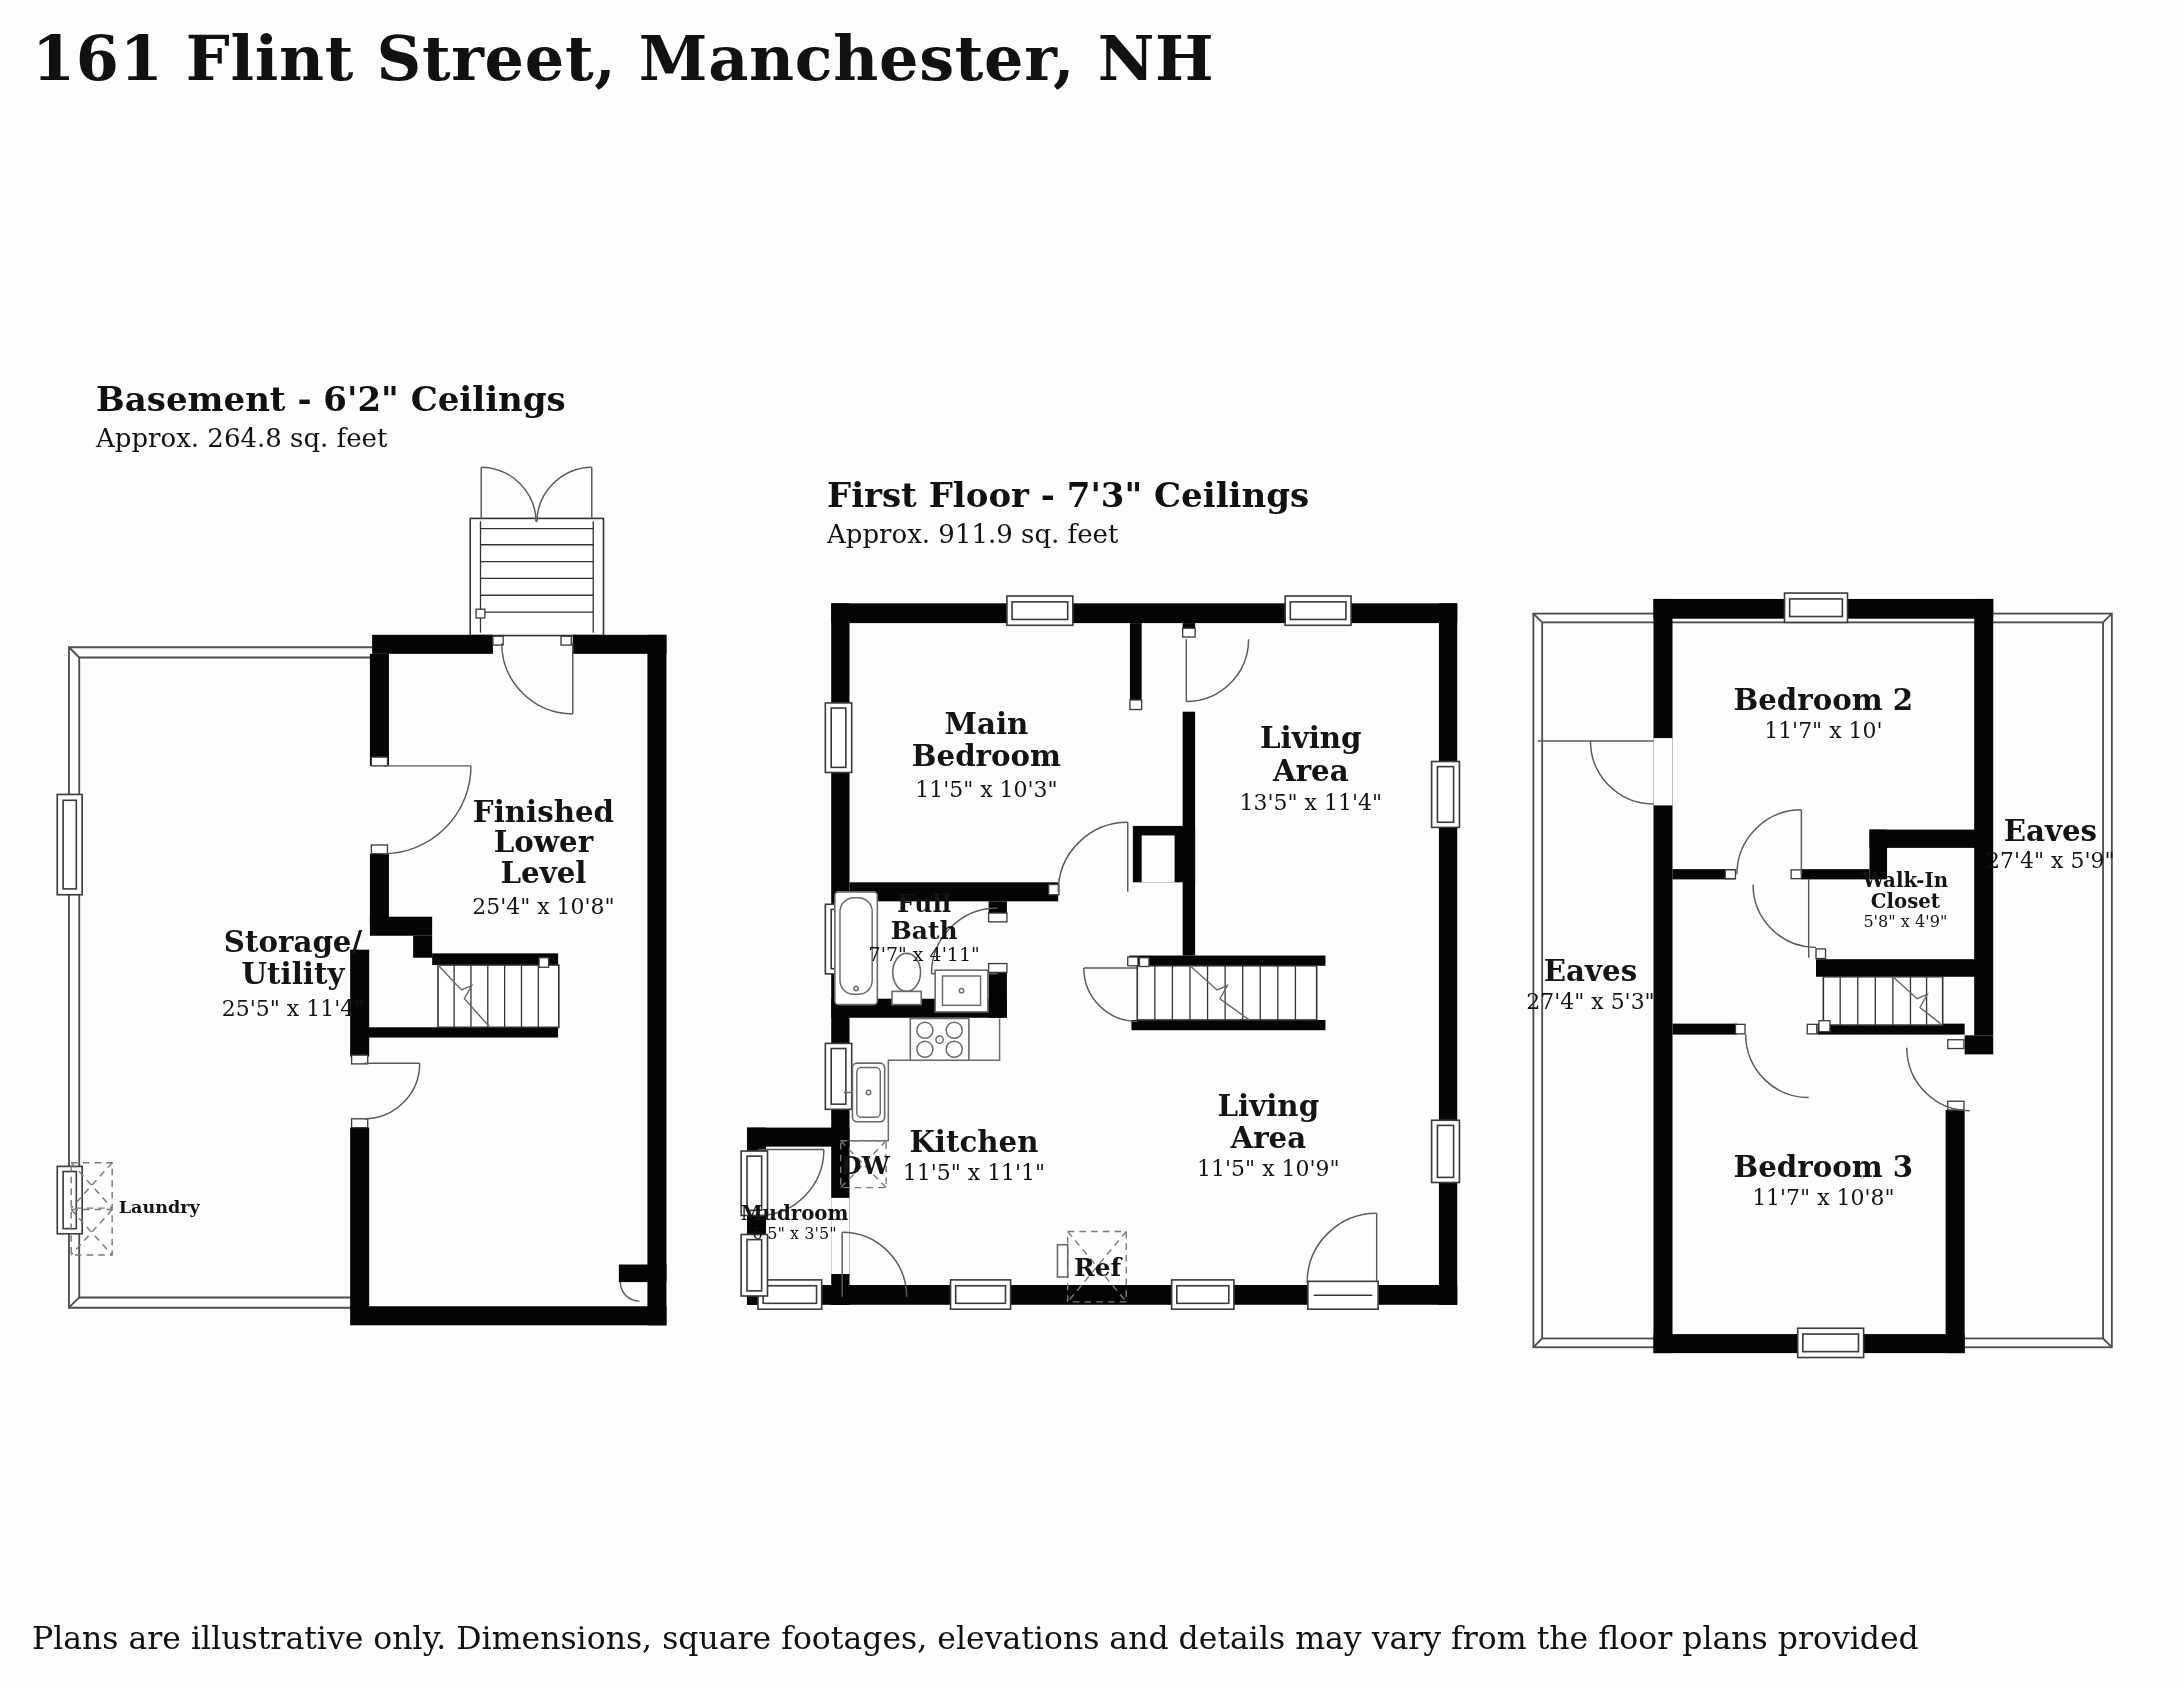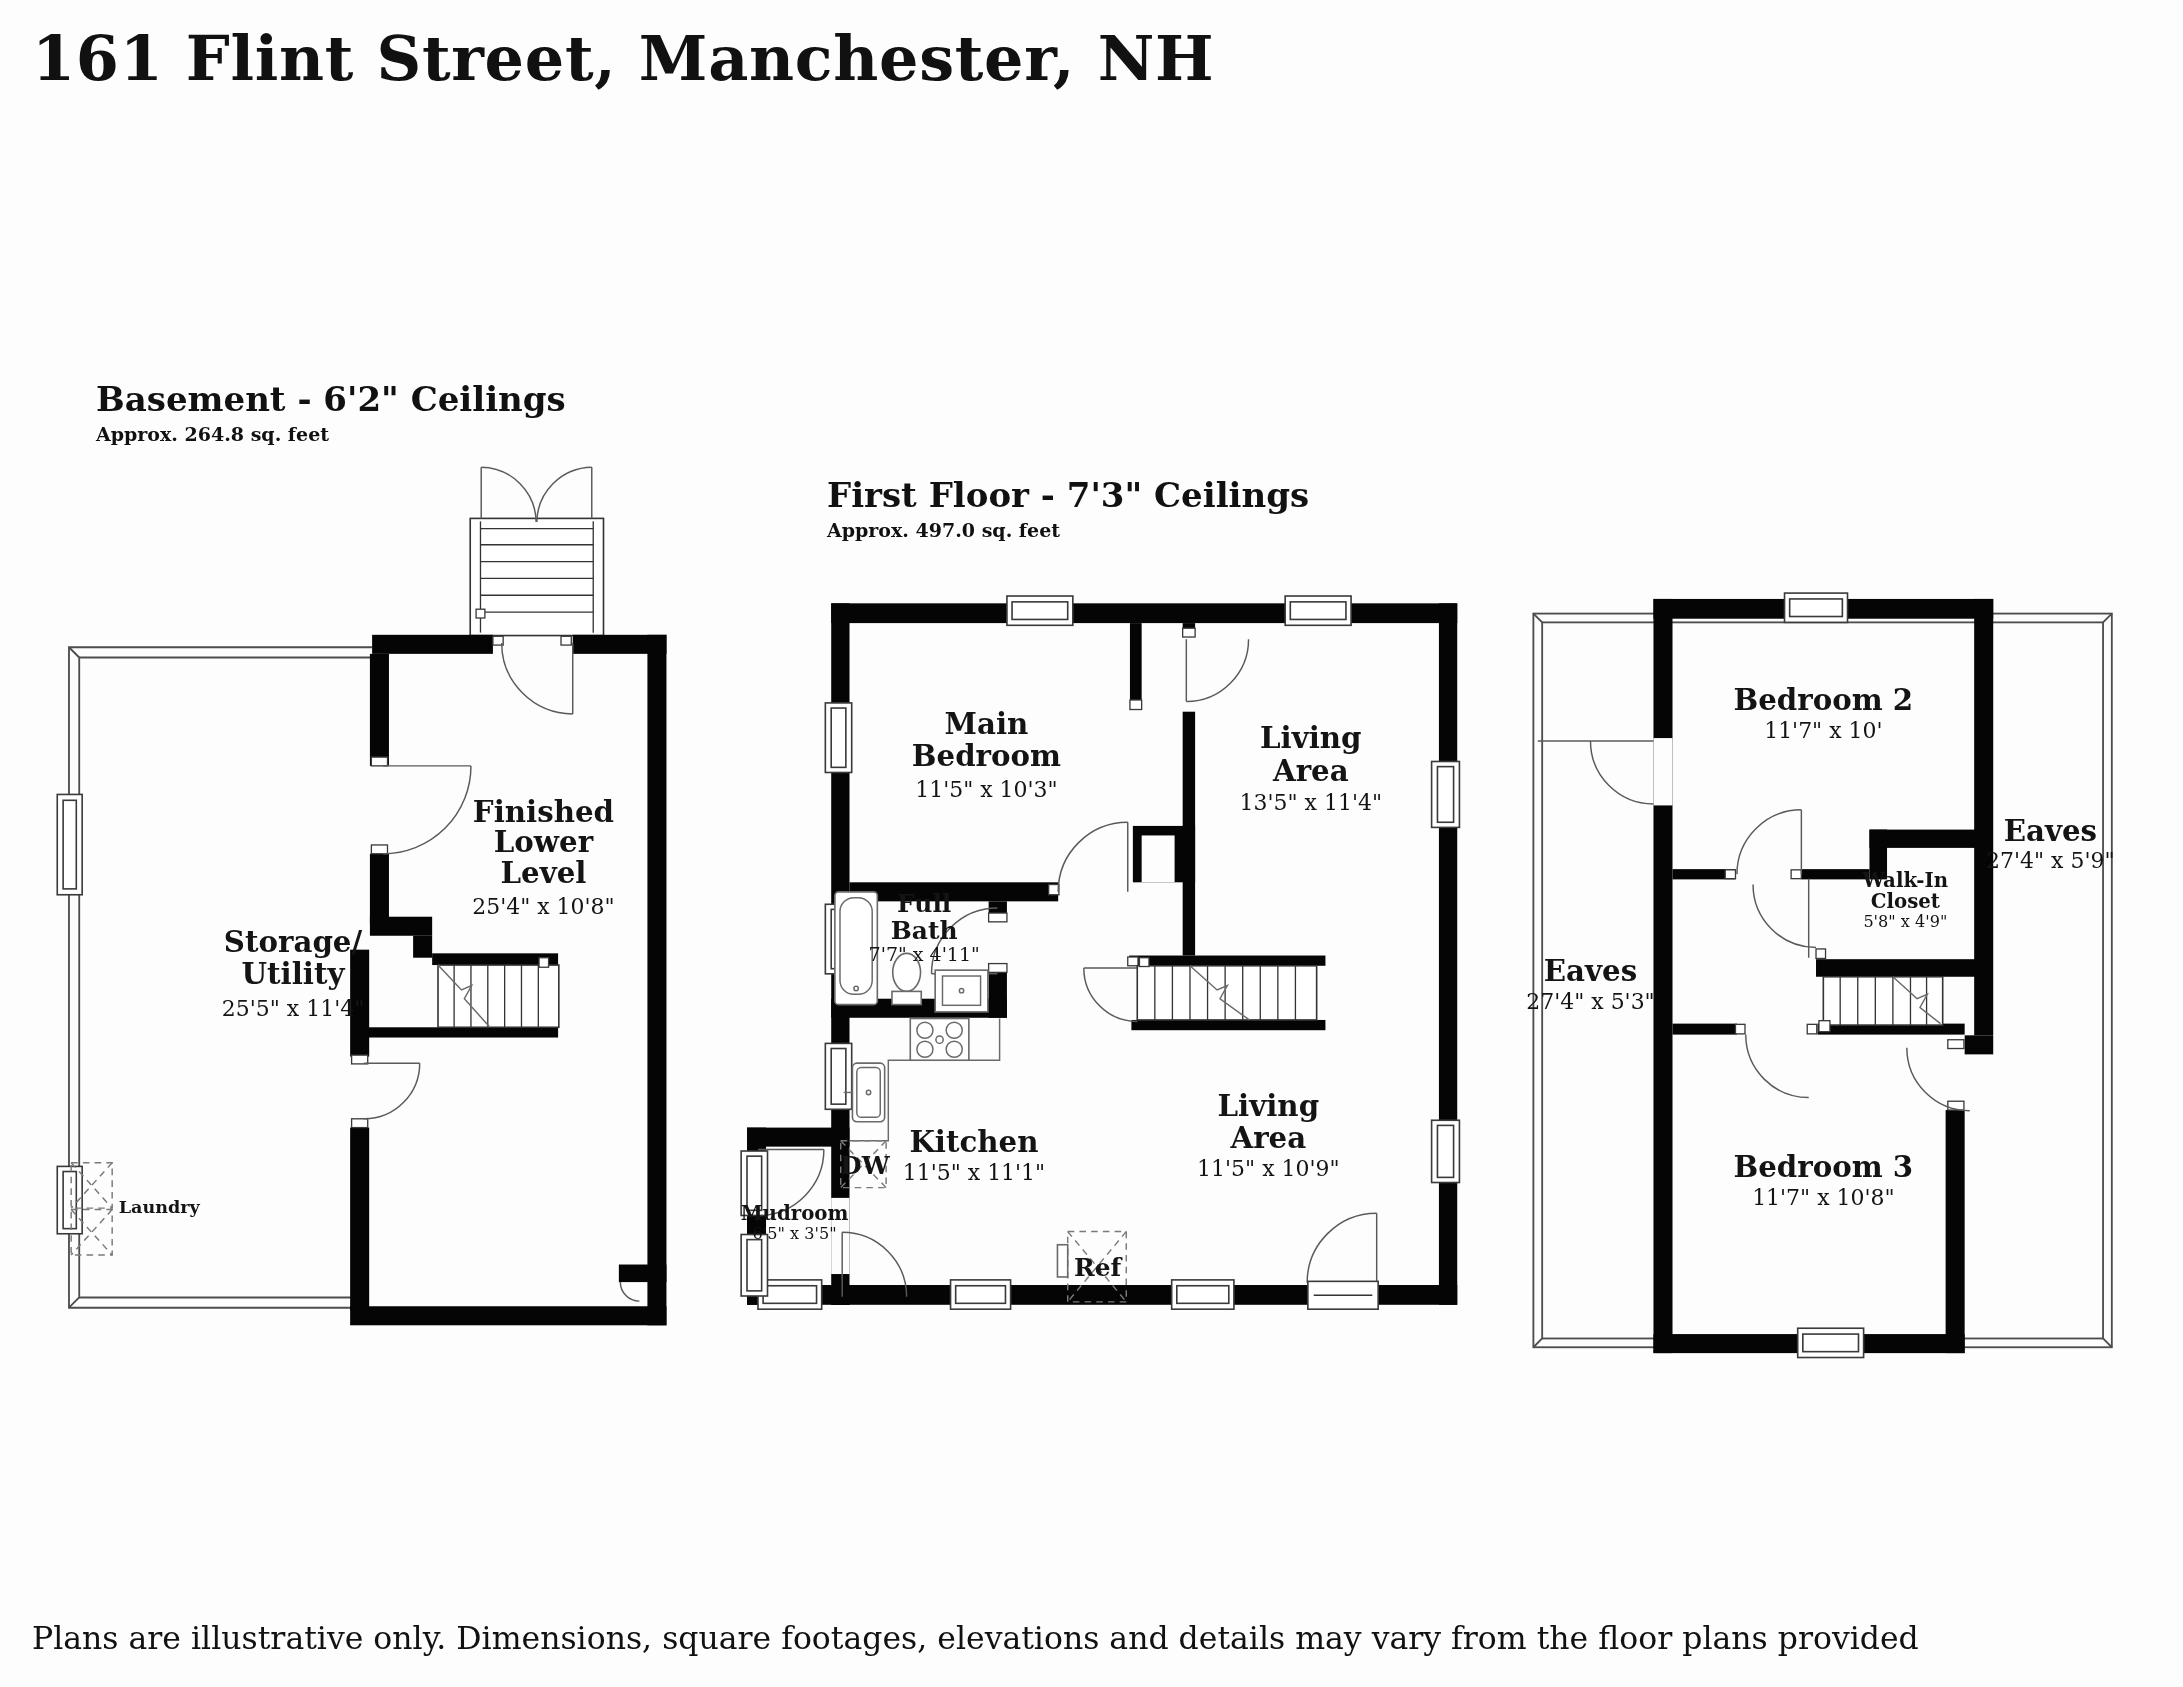--- a/index.html
+++ b/index.html
@@ -3,21 +3,21 @@
 <meta charset="utf-8">
 <style>
   html,body{margin:0;padding:0;background:#ffffff;}
   #canvas{position:relative;width:2183px;height:1687px;background:#fdfdfd;overflow:hidden;
           font-family:"DejaVu Serif","Liberation Serif",serif;color:#111;}
   .abs{position:absolute;}
   .center{text-align:left;padding-left:32px;}
   #main-title{top:22px;left:0;width:2183px;font-size:62px;font-weight:bold;letter-spacing:0.7px;}
   .plan-hdr{width:586px;}
   .plan-hdr .t{font-size:34px;font-weight:bold;}
-  .plan-hdr .s{font-size:19px;margin-top:4.4px;font-weight:bold;}
+  .plan-hdr .s{font-size:26px;margin-top:4.4px;}
   #hdr-basement{top:379px;left:64px;}
   #hdr-first{top:475px;left:795px;}
   #hdr-second{top:505px;left:1523px;}
   #footer{top:1620px;left:0;width:2183px;font-size:31.5px;}
   svg{position:absolute;top:0;left:0;}
   .wall{fill:#050505;stroke:none;}
   .thin{fill:none;stroke:#4d4d4d;stroke-width:2.5;}
   .fix{fill:#ffffff;stroke:#6a6a6a;stroke-width:2.2;}
   .fixl{fill:none;stroke:#6a6a6a;stroke-width:2;}
   .arc{fill:none;stroke:#5a5a5a;stroke-width:2;}
@@ -42,21 +42,21 @@
 <div id="canvas">
 
   <div id="main-title" class="abs center">161 Flint Street, Manchester, NH</div>
 
   <div id="hdr-basement" class="abs plan-hdr center">
     <div class="t">Basement - 6'2" Ceilings</div>
     <div class="s">Approx. 264.8 sq. feet</div>
   </div>
   <div id="hdr-first" class="abs plan-hdr center">
     <div class="t">First Floor - 7'3" Ceilings</div>
-    <div class="s">Approx. 497.0 sq. feet</div>
+    <div class="s">Approx. 911.9 sq. feet</div>
   </div>
 
   <svg width="2183" height="1687" viewBox="0 0 2981 2304">
 
     <g>
 
       <path class="thin" d="M508,884 L94,884 L94,1786 L480,1786"></path>
       <path class="thin" d="M508,898 L108,898 L108,1772 L480,1772"></path>
       <line class="thin" x1="94" y1="884" x2="108" y2="898"></line>
       <line class="thin" x1="94" y1="1786" x2="108" y2="1772"></line>

